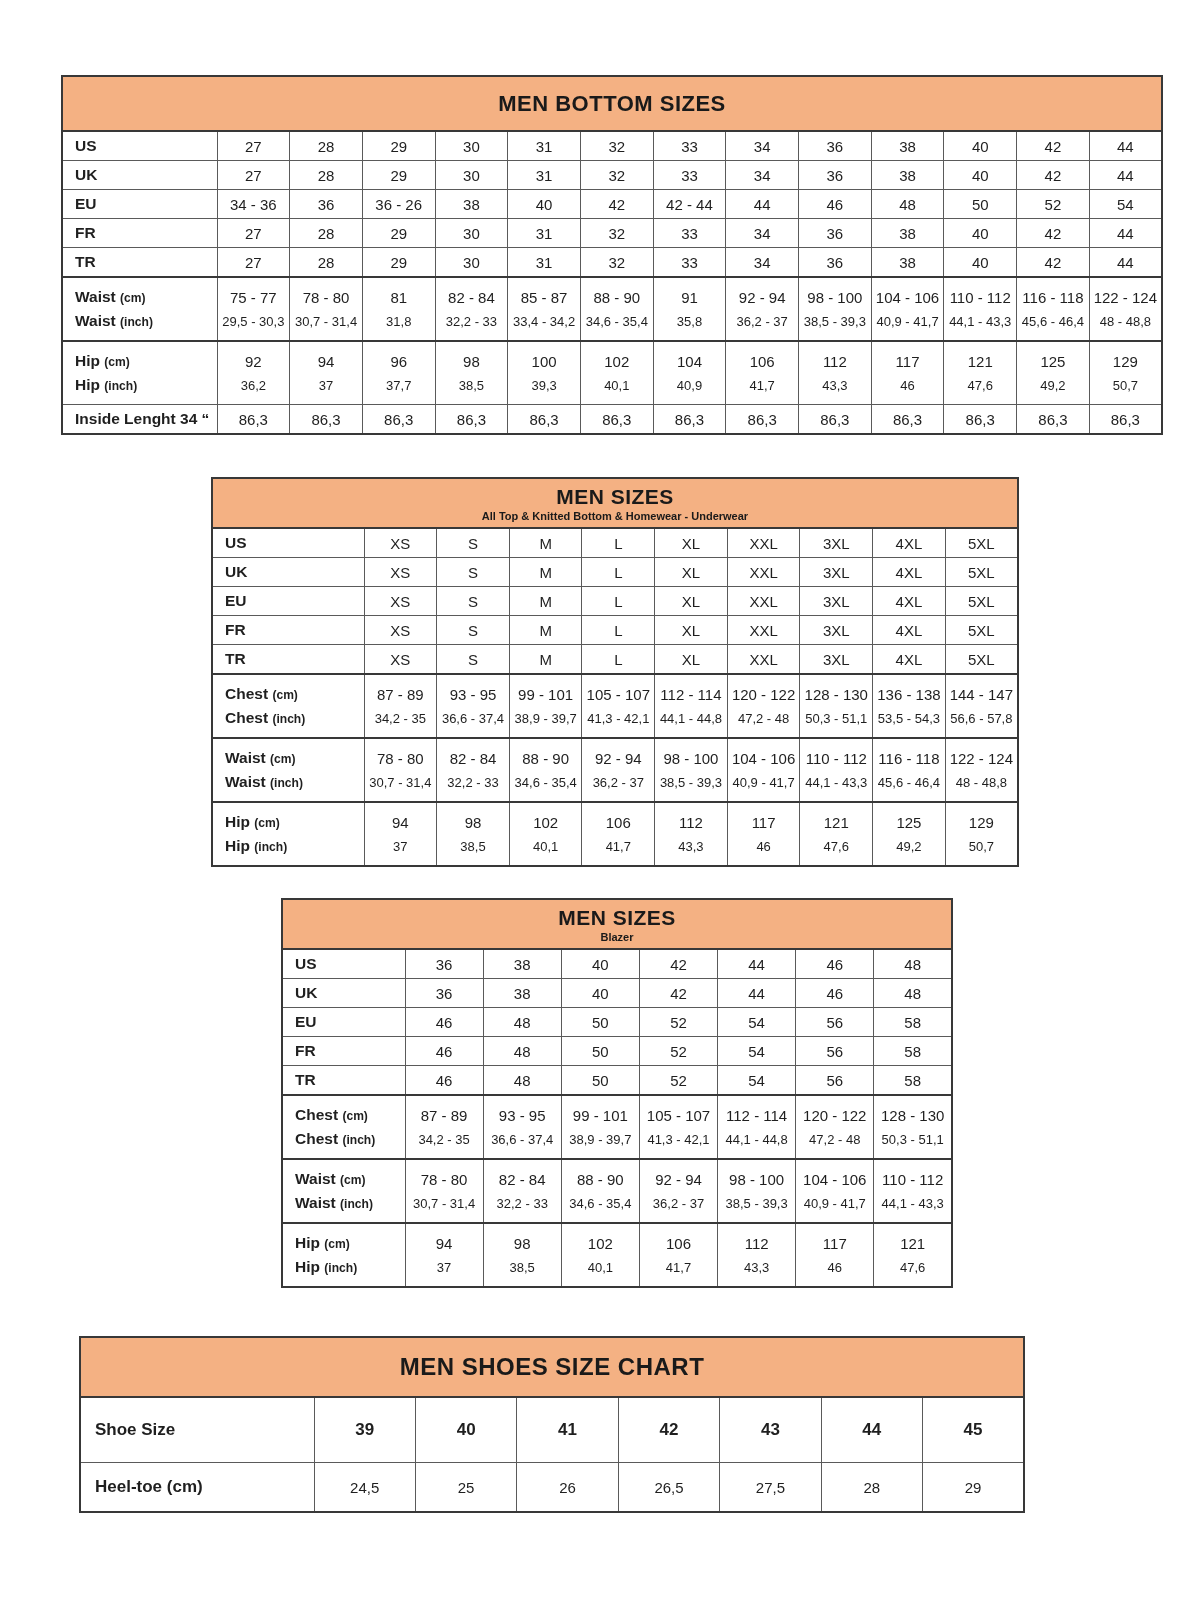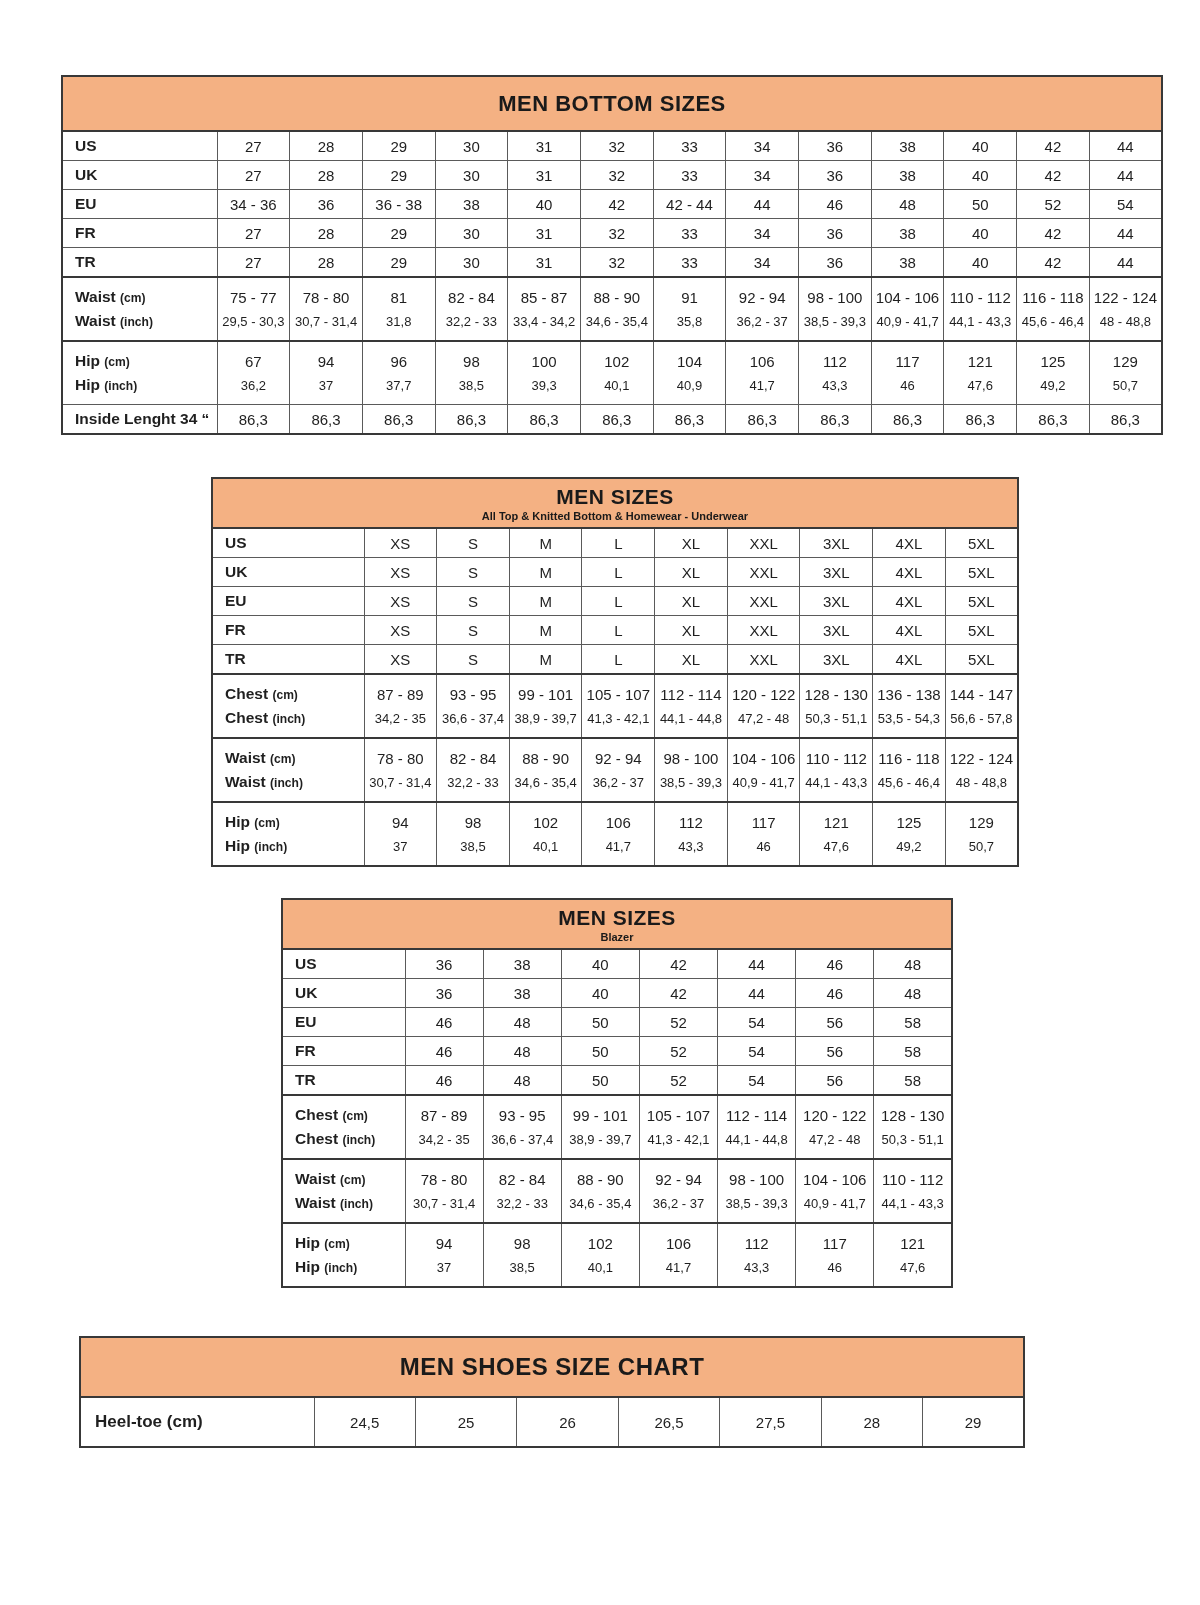--- a/index.html
+++ b/index.html
@@ -135,21 +135,21 @@
             <td class="val">36</td>
             <td class="val">38</td>
             <td class="val">40</td>
             <td class="val">42</td>
             <td class="val">44</td>
           </tr>
           <tr class="bt-thin single">
             <td class="label"><span>EU</span></td>
             <td class="val">34 - 36</td>
             <td class="val">36</td>
-            <td class="val">36 - 38</td>
+            <td class="val">36 - 26</td>
             <td class="val">38</td>
             <td class="val">40</td>
             <td class="val">42</td>
             <td class="val">42 - 44</td>
             <td class="val">44</td>
             <td class="val">46</td>
             <td class="val">48</td>
             <td class="val">50</td>
             <td class="val">52</td>
             <td class="val">54</td>
@@ -213,21 +213,21 @@
             <td class="val">35,8</td>
             <td class="val">36,2 - 37</td>
             <td class="val">38,5 - 39,3</td>
             <td class="val">40,9 - 41,7</td>
             <td class="val">44,1 - 43,3</td>
             <td class="val">45,6 - 46,4</td>
             <td class="val">48 - 48,8</td>
           </tr>
           <tr class="bt-thick grp-top">
             <td class="label"><span>Hip</span> <span class="unit">(cm)</span></td>
-            <td class="val">67</td>
+            <td class="val">92</td>
             <td class="val">94</td>
             <td class="val">96</td>
             <td class="val">98</td>
             <td class="val">100</td>
             <td class="val">102</td>
             <td class="val">104</td>
             <td class="val">106</td>
             <td class="val">112</td>
             <td class="val">117</td>
             <td class="val">121</td>
@@ -574,20 +574,30 @@
           <col>
         </colgroup>
         <thead>
           <tr>
             <th colspan="8">
               <div class="ttl">MEN SHOES SIZE CHART</div>
             </th>
           </tr>
         </thead>
         <tbody>
+          <tr class="bt-none single vals-bold">
+            <td class="label"><span>Shoe Size</span></td>
+            <td class="val">39</td>
+            <td class="val">40</td>
+            <td class="val">41</td>
+            <td class="val">42</td>
+            <td class="val">43</td>
+            <td class="val">44</td>
+            <td class="val">45</td>
+          </tr>
           <tr class="bt-thin single">
             <td class="label"><span>Heel-toe (cm)</span></td>
             <td class="val">24,5</td>
             <td class="val">25</td>
             <td class="val">26</td>
             <td class="val">26,5</td>
             <td class="val">27,5</td>
             <td class="val">28</td>
             <td class="val">29</td>
           </tr>

